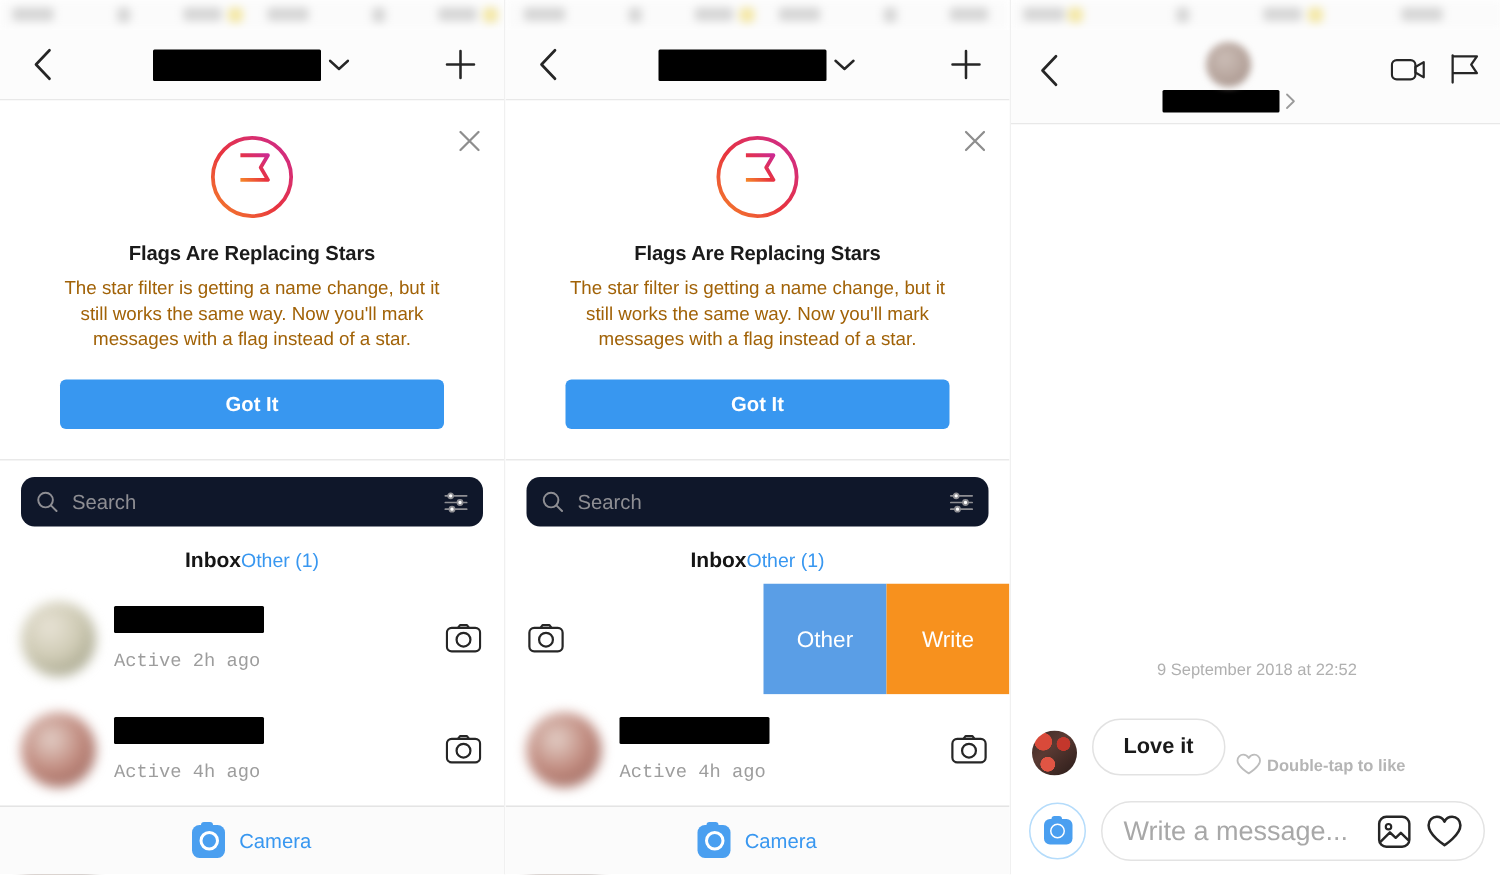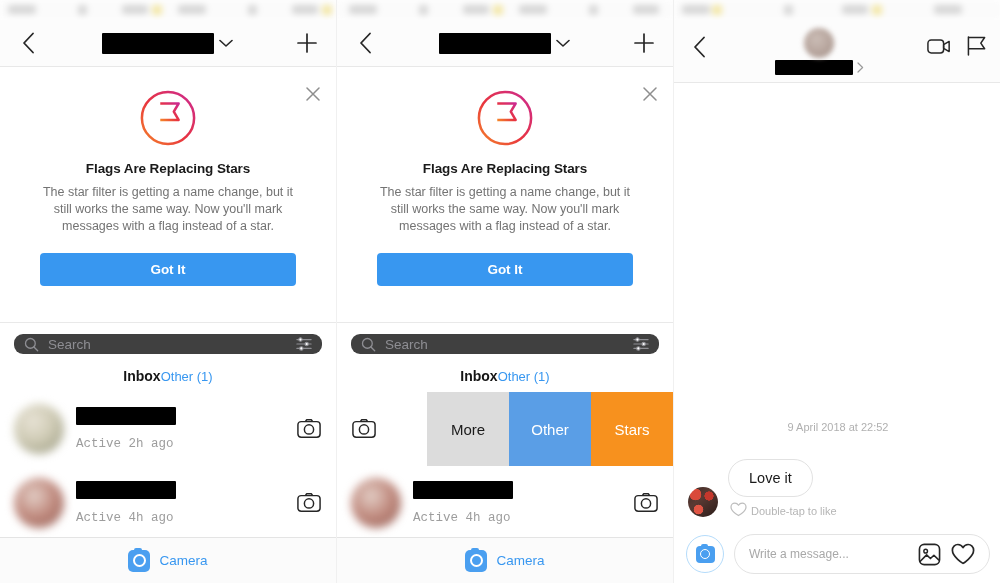--- a/index.html
+++ b/index.html
@@ -108,47 +108,47 @@
   .announce-title {
     font-size: 13.5px;
     font-weight: bold;
     color: #1a1a1a;
     margin-bottom: 8px;
     letter-spacing: -.1px;
   }
   .announce-body {
     font-size: 12.5px;
     line-height: 17px;
-    color: #737373;
+    color: #a16207;
     max-width: 268px;
     margin: 0 auto 18px auto;
   }
   .got-it {
     display: block;
     width: 100%;
     max-width: 256px;
-    margin: 16px auto;
+    margin: 0 auto;
     background: #3897f0;
     color: #ffffff;
     font-size: 13.5px;
     font-weight: bold;
     border: none;
     border-radius: 4px;
     padding: 9px 0;
     cursor: pointer;
     font-family: "Liberation Sans", sans-serif;
   }
 
   
   .search-wrap { padding: 11px 14px 8px 14px; background: #fff; }
   .search-bar {
     display: flex; align-items: center;
-    background: #404040;
+    background: #0f172a;
     border-radius: 9px;
-    height: 20px;
+    height: 33px;
     padding: 0 10px;
     gap: 9px;
   }
   .search-text {
     flex: 1 1 auto;
     font-size: 13.5px;
     color: #8e8e93;
   }
 
   
@@ -296,21 +296,21 @@
   .msg-avatar {
     width: 30px; height: 30px;
     border-radius: 50%;
     flex: 0 0 auto;
     background:
       radial-gradient(circle at 25% 25%, #d94a3a 0 18%, transparent 19%),
       radial-gradient(circle at 70% 30%, #c4372c 0 15%, transparent 16%),
       radial-gradient(circle at 35% 75%, #e05544 0 16%, transparent 17%),
       linear-gradient(140deg, #3a2a26 0%, #5a3a33 40%, #2a1c19 100%);
   }
-  .msg-col { display: flex; flex-direction: column; gap: 5px; }
+  .msg-col { display: flex; flex-direction: row; gap: 5px; font-weight: bold; }
   .msg-bubble {
     border: 1px solid #e2e2e2;
     border-radius: 22px;
     padding: 10px 20px;
     font-size: 14.5px;
     color: #1a1a1a;
     background: #fff;
     align-self: flex-start;
   }
   .like-hint {
@@ -362,21 +362,21 @@
     flex: 1 1 auto;
     height: 40px;
     border: 1px solid #e3e3e3;
     border-radius: 21px;
     display: flex; align-items: center;
     padding: 0 14px;
     gap: 10px;
   }
   .composer-placeholder {
     flex: 1 1 auto;
-    font-size: 12px;
+    font-size: 18px;
     color: #a8a8a8;
   }
   .composer-icon {
     width: 24px; height: 24px;
     display: flex; align-items: center; justify-content: center;
     flex: 0 0 auto;
   }
   svg { display: block; }
 </style>
 </head>
@@ -580,23 +580,22 @@
 
     <div class="swipe-row">
       <div class="conv-cam">
         <svg width="24" height="22" viewBox="0 0 26 22">
             <path d="M9 3 L10.5 1 H15.5 L17 3" fill="none" stroke="#262626" stroke-width="1.6" stroke-linejoin="round"></path>
             <rect x="1" y="3" width="24" height="17" rx="3.5" fill="none" stroke="#262626" stroke-width="1.6"></rect>
             <circle cx="13" cy="11.5" r="5" fill="none" stroke="#262626" stroke-width="1.6"></circle>
           </svg>
       </div>
       <div class="swipe-actions">
-        <div class="swipe-btn swipe-more">More</div>
         <div class="swipe-btn swipe-unread">Other</div>
-        <div class="swipe-btn swipe-flag">Stars</div>
+        <div class="swipe-btn swipe-flag">Write</div>
       </div>
     </div>
 
     <div class="conv-row">
       <div class="avatar av2"></div>
       <div class="conv-meta">
         <span class="redact redact-name"></span>
         <div class="conv-sub">Active 4h ago</div>
       </div>
       <div class="conv-cam">
@@ -657,21 +656,21 @@
         <div class="thread-icon">
           <svg width="22" height="20" viewBox="0 0 22 21">
               <path d="M2 1 V20" fill="none" stroke="#262626" stroke-width="1.6" stroke-linecap="round"></path>
               <path d="M2 1.6 H19 L15 7.5 L19 13.4 H2" fill="none" stroke="#262626" stroke-width="1.6" stroke-linejoin="round"></path>
             </svg>
         </div>
       </div>
     </div>
 
     <div class="thread-body">
-      <div class="thread-timestamp">9 April 2018 at 22:52</div>
+      <div class="thread-timestamp">9 September 2018 at 22:52</div>
       <div class="msg-row">
         <div class="msg-avatar"></div>
         <div class="msg-col">
           <div class="msg-bubble">Love it</div>
           <div class="like-hint">
             <svg width="17" height="15" viewBox="0 0 18 16">
                 <path d="M9 14.5 C9 14.5 1 9.8 1 5.3 C1 2.9 2.9 1.2 5.1 1.2 C6.7 1.2 8.1 2.1 9 3.5 C9.9 2.1 11.3 1.2 12.9 1.2 C15.1 1.2 17 2.9 17 5.3 C17 9.8 9 14.5 9 14.5 Z" fill="none" stroke="#bdbdbd" stroke-width="1.3" stroke-linejoin="round"></path>
               </svg>
             <span>Double-tap to like</span>
           </div>

